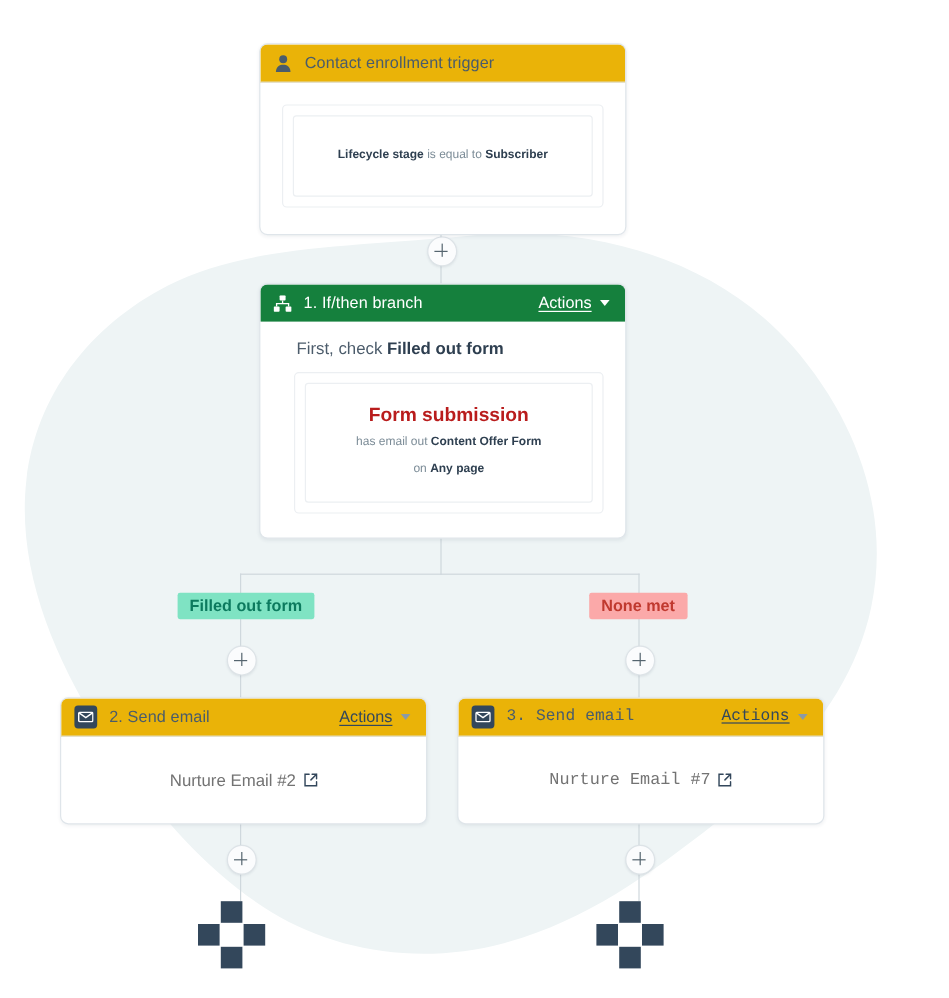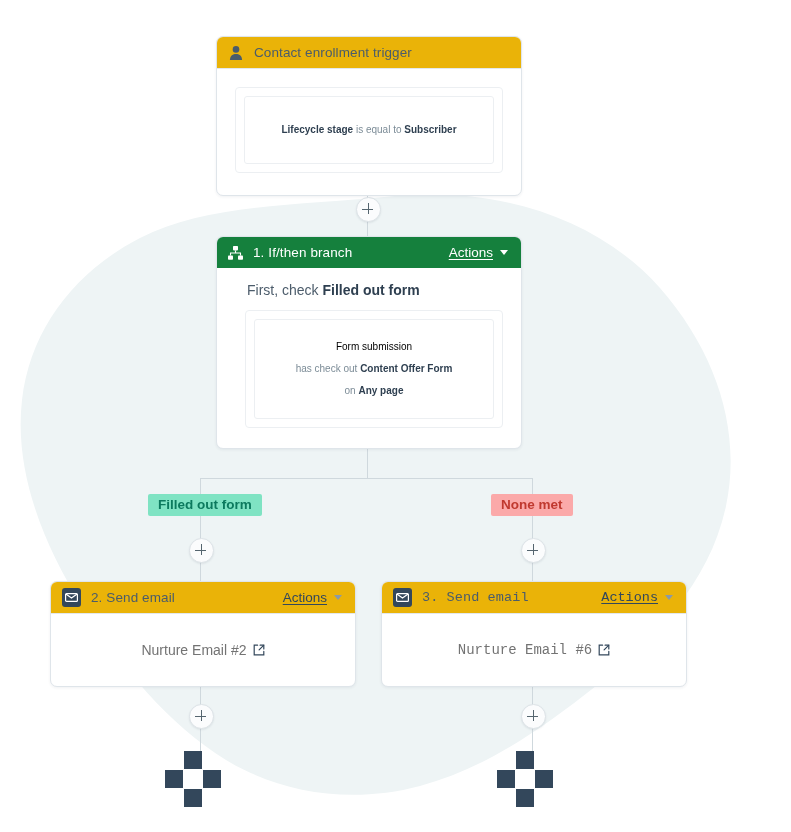--- a/index.html
+++ b/index.html
@@ -138,23 +138,24 @@
     text-align: center;
   }
   .cond-line {
     font-size: 10px;
     color: #33475b;
     line-height: 22px;
   }
   .cond-line .dim { color: #7c8c97; font-weight: 400; }
   .cond-line b { font-weight: 700; color: #2e3f50; }
   .cond-title-dim {
-    font-size: 10px;
-    color: #000000;
+    font-size: 16px;
+    color: #b91c1c;
     line-height: 22px;
+    font-weight: bold;
   }
 
   .check-line {
     font-size: 14px;
     color: #4c5c6b;
     margin: 0 0 12px 2px;
   }
   .check-line b { color: #2e3f50; font-weight: 700; }
 
   
@@ -289,21 +290,21 @@
       </div>
       <div class="card-body">
         <div class="check-line">
           <span>First, check</span>
           <b>Filled out form</b>
         </div>
         <div class="cond-outer">
           <div class="cond-inner">
             <div class="cond-title-dim">Form submission</div>
             <div class="cond-line">
-              <span class="dim">has check out</span>
+              <span class="dim">has email out</span>
               <b>Content Offer Form</b>
             </div>
             <div class="cond-line">
               <span class="dim">on</span>
               <b>Any page</b>
             </div>
           </div>
         </div>
       </div>
     </div>
@@ -348,21 +349,21 @@
           </svg>
         </span>
         <span class="head-title">3. Send email</span>
         <span class="actions">
           <span class="actions-label">Actions</span>
           <span class="caret"></span>
         </span>
       </div>
       <div class="email-body">
         <span class="email-link">
-          <span>Nurture Email #6</span>
+          <span>Nurture Email #7</span>
           <span class="ext-icon">
             <svg width="12" height="12" viewBox="0 0 12 12" xmlns="http://www.w3.org/2000/svg">
               <path d="M4.6 1.2 H1.2 V10.8 H10.8 V7.4" fill="none" stroke="#33475b" stroke-width="1.2" stroke-linecap="round"></path>
               <path d="M7.1 1.2 H10.8 V4.9" fill="none" stroke="#33475b" stroke-width="1.2" stroke-linecap="round"></path>
               <path d="M10.6 1.4 L6.1 5.9" fill="none" stroke="#33475b" stroke-width="1.2" stroke-linecap="round"></path>
             </svg>
           </span>
         </span>
       </div>
     </div>

